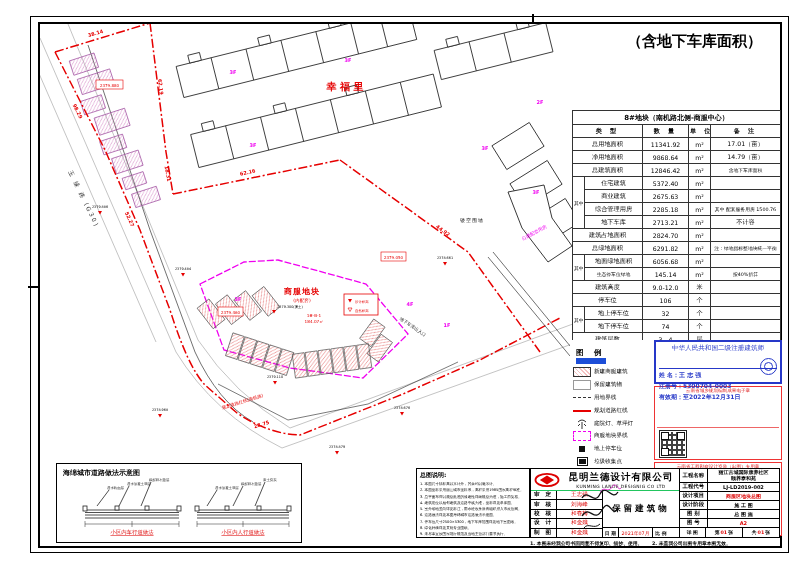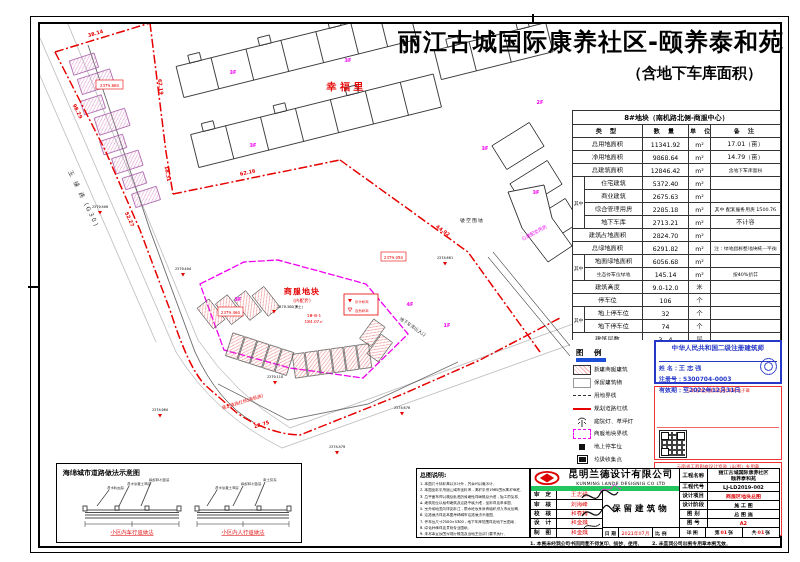--- a/index.html
+++ b/index.html
@@ -19,36 +19,36 @@
   .rpanel{position:absolute;left:572px;top:110px;width:208px;background:#fff;}
   table.idx{border-collapse:collapse;width:208px;table-layout:fixed;}
   table.idx td{border:0.8px solid #333;font-size:6.2px;text-align:center;vertical-align:middle;
                height:12px;padding:0 1px;overflow:hidden;white-space:nowrap;}
   table.idx td.tt{font-size:7px;font-weight:bold;height:13px;}
   table.idx td.hd{font-weight:bold;letter-spacing:3px;}
   table.idx td.sm{font-size:4.8px;}
   .lgstamps{position:absolute;left:570px;top:340px;width:212px;display:flex;background:#fff;}
   
   .legend{width:80px;}
-  .lg-title{font-size:7.5px;font-weight:bold;letter-spacing:4px;margin:0 0 2px 6px;border-bottom:4px solid #1d4ed8;display:inline-block;}
+  .lg-title{font-size:7.5px;font-weight:bold;letter-spacing:4px;margin:0 0 2px 6px;border-bottom:6px solid #1d4ed8;display:inline-block;}
   .lg-row{display:flex;align-items:center;height:12.8px;}
   .lg-sym{width:24px;display:flex;justify-content:center;align-items:center;}
   .lg-lab{font-size:5.6px;white-space:nowrap;}
   .sym-bld{width:16px;height:8px;border:1px solid #333;background:repeating-linear-gradient(45deg,rgba(230,80,80,.35) 0 1px,transparent 1px 3px);}
   .sym-keep{width:16px;height:8px;border:1px solid #999;background:#fff;}
   .sym-dot{width:18px;height:0;border-top:1.4px dashed #333;}
   .sym-red{width:18px;height:2.4px;background:#e60000;}
   .sym-plot{width:16px;height:8px;border:1.2px dashed #f000f0;}
   .sym-park{width:6px;height:6px;background:#111;}
   .sym-trash{width:9px;height:7px;background:#111;box-shadow:inset 0 0 0 1px #fff;border:1px solid #111;}
   .sym-gar{width:16px;height:8px;border:1px solid #f06aa8;background:repeating-linear-gradient(45deg,rgba(240,120,170,.4) 0 1px,transparent 1px 3px);}
   
   .stamps{width:128px;margin-left:4px;display:flex;flex-direction:column;}
   .stamp-blue{border:2px solid #2638c8;color:#2638c8;padding:2px 3px;position:relative;height:36px;}
-  .sb-title{font-size:6.6px;font-weight:bold;text-align:center;border-bottom:1px solid #2638c8;padding-bottom:8px;white-space:nowrap;}
+  .sb-title{font-size:6.6px;font-weight:normal;text-align:center;border-bottom:1px solid #2638c8;padding-bottom:15px;white-space:nowrap;}
   .sb-line{font-size:6px;font-weight:bold;margin-top:2px;white-space:nowrap;}
   .sb-seal{position:absolute;right:3px;top:16px;width:15px;height:15px;border:1.6px solid #2638c8;border-radius:50%;display:flex;align-items:center;justify-content:center;}
   .sb-seal i{width:7px;height:7px;border:1.2px solid #2638c8;border-radius:50%;}
   .stamp-red{border:1.4px solid #e33;color:#d22;margin-top:2px;padding:1px 2px;display:flex;flex-wrap:wrap;}
   .sr-title{width:100%;font-size:4.6px;text-align:center;border-bottom:0.8px solid #e66;padding-bottom:1px;white-space:nowrap;overflow:hidden;}
   .sr-lines{flex:1;min-width:0;}
   .sr-line{font-size:3.8px;line-height:1.5;border-bottom:0.5px solid #f0a0a0;white-space:nowrap;overflow:hidden;}
   .sr-line.blue{color:#2638c8;}
   .qr{width:26px;height:26px;margin:2px 0 0 2px;position:relative;background:#fff;border:1px solid #222;}
   .qr::before{content:"";position:absolute;inset:1px;
@@ -61,21 +61,21 @@
          background:#fff;padding:2px 3px;box-sizing:border-box;}
   .nt-title{font-size:6px;font-weight:bold;margin-bottom:1px;}
   .nt-line{font-size:3.6px;line-height:1.75;white-space:nowrap;overflow:hidden;}
   
   .sponge{position:absolute;left:56px;top:463px;width:244px;height:78px;border:1.4px solid #000;background:#fff;}
   
   .tb{position:absolute;left:530px;top:468px;width:250px;height:70px;border:1.6px solid #000;
       box-sizing:border-box;display:flex;background:#fff;}
   .tb *{box-sizing:border-box;}
   .tb-left{width:150px;display:flex;flex-direction:column;border-right:1px solid #000;}
-  .tb-co{height:22px;border-bottom:5px solid #22c55e;display:flex;align-items:flex-end;}
+  .tb-co{height:22px;border-bottom:1px solid #22c55e;display:flex;align-items:center;}
   .tb-logo{width:32px;display:flex;justify-content:center;}
   .tb-coname{flex:1;text-align:center;}
   .co-cn{font-size:9.5px;font-weight:bold;letter-spacing:1px;white-space:nowrap;}
   .co-en{font-size:4.4px;letter-spacing:.4px;white-space:nowrap;}
   .tb-body{flex:1;display:flex;}
   .tb-roles{width:72px;display:flex;flex-direction:column;}
   .role-row{flex:1;display:flex;border-bottom:1px solid #000;}
   .role-row:last-child{border-bottom:none;}
   .role-lab{width:26px;border-right:1px solid #000;font-size:5.6px;font-weight:bold;display:flex;align-items:center;justify-content:center;letter-spacing:2px;}
   .role-name{width:46px;border-right:1px solid #000;font-size:5.6px;color:#d00;display:flex;align-items:center;justify-content:center;}
@@ -295,21 +295,20 @@
       <text x="317" y="290" fill="#e60000" font-size="3.4">自然标高</text>
     </g>
   </svg>
 
   <div class="frame-outer"></div>
   <div class="frame-inner"></div>
   <div class="tick" style="left:532px;top:14px;width:1.5px;height:10px;"></div>
   <div class="tick" style="left:28px;top:286px;width:12px;height:1.5px;"></div>
 
   <div class="title-wrap">
-    <div class="title-l1">丽江古城国际康养社区-颐养泰和苑</div>
     <div class="title-l2">（含地下车库面积）</div>
   </div>
 
   <div class="rpanel">
     <table class="idx">
       <colgroup>
           <col style="width:12px">
           <col style="width:58px">
           <col style="width:46px">
           <col style="width:22px">

